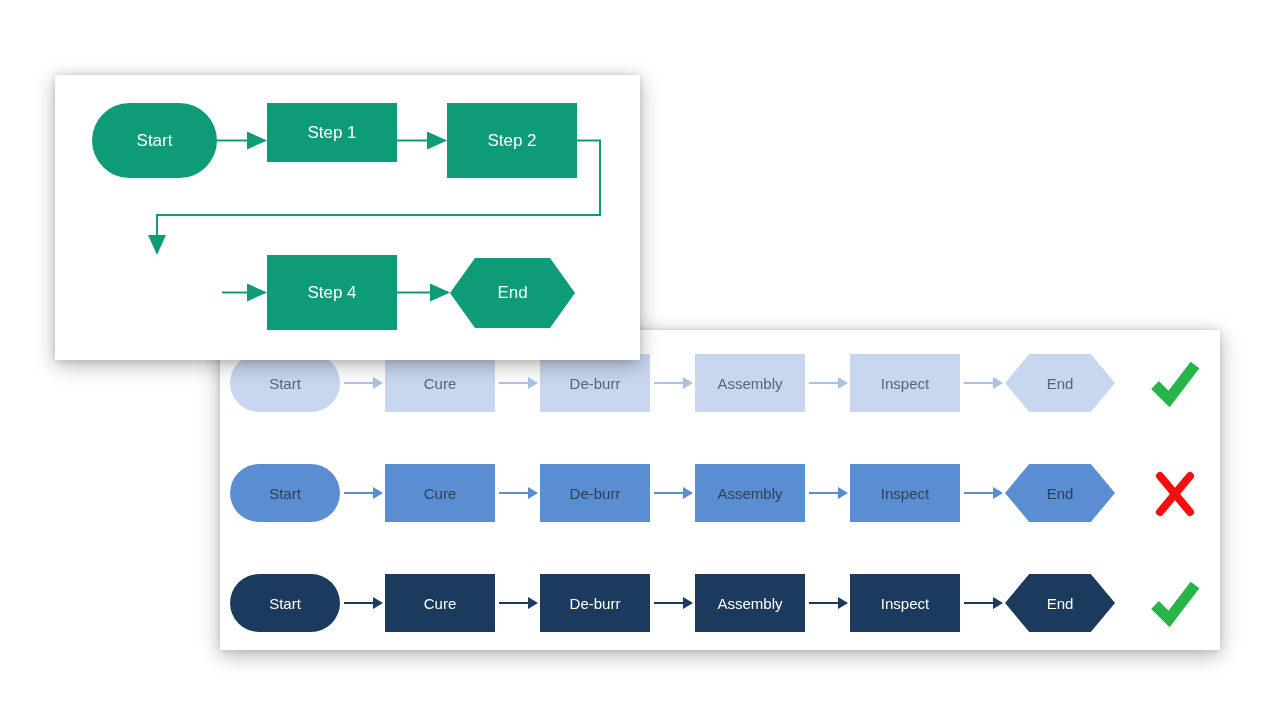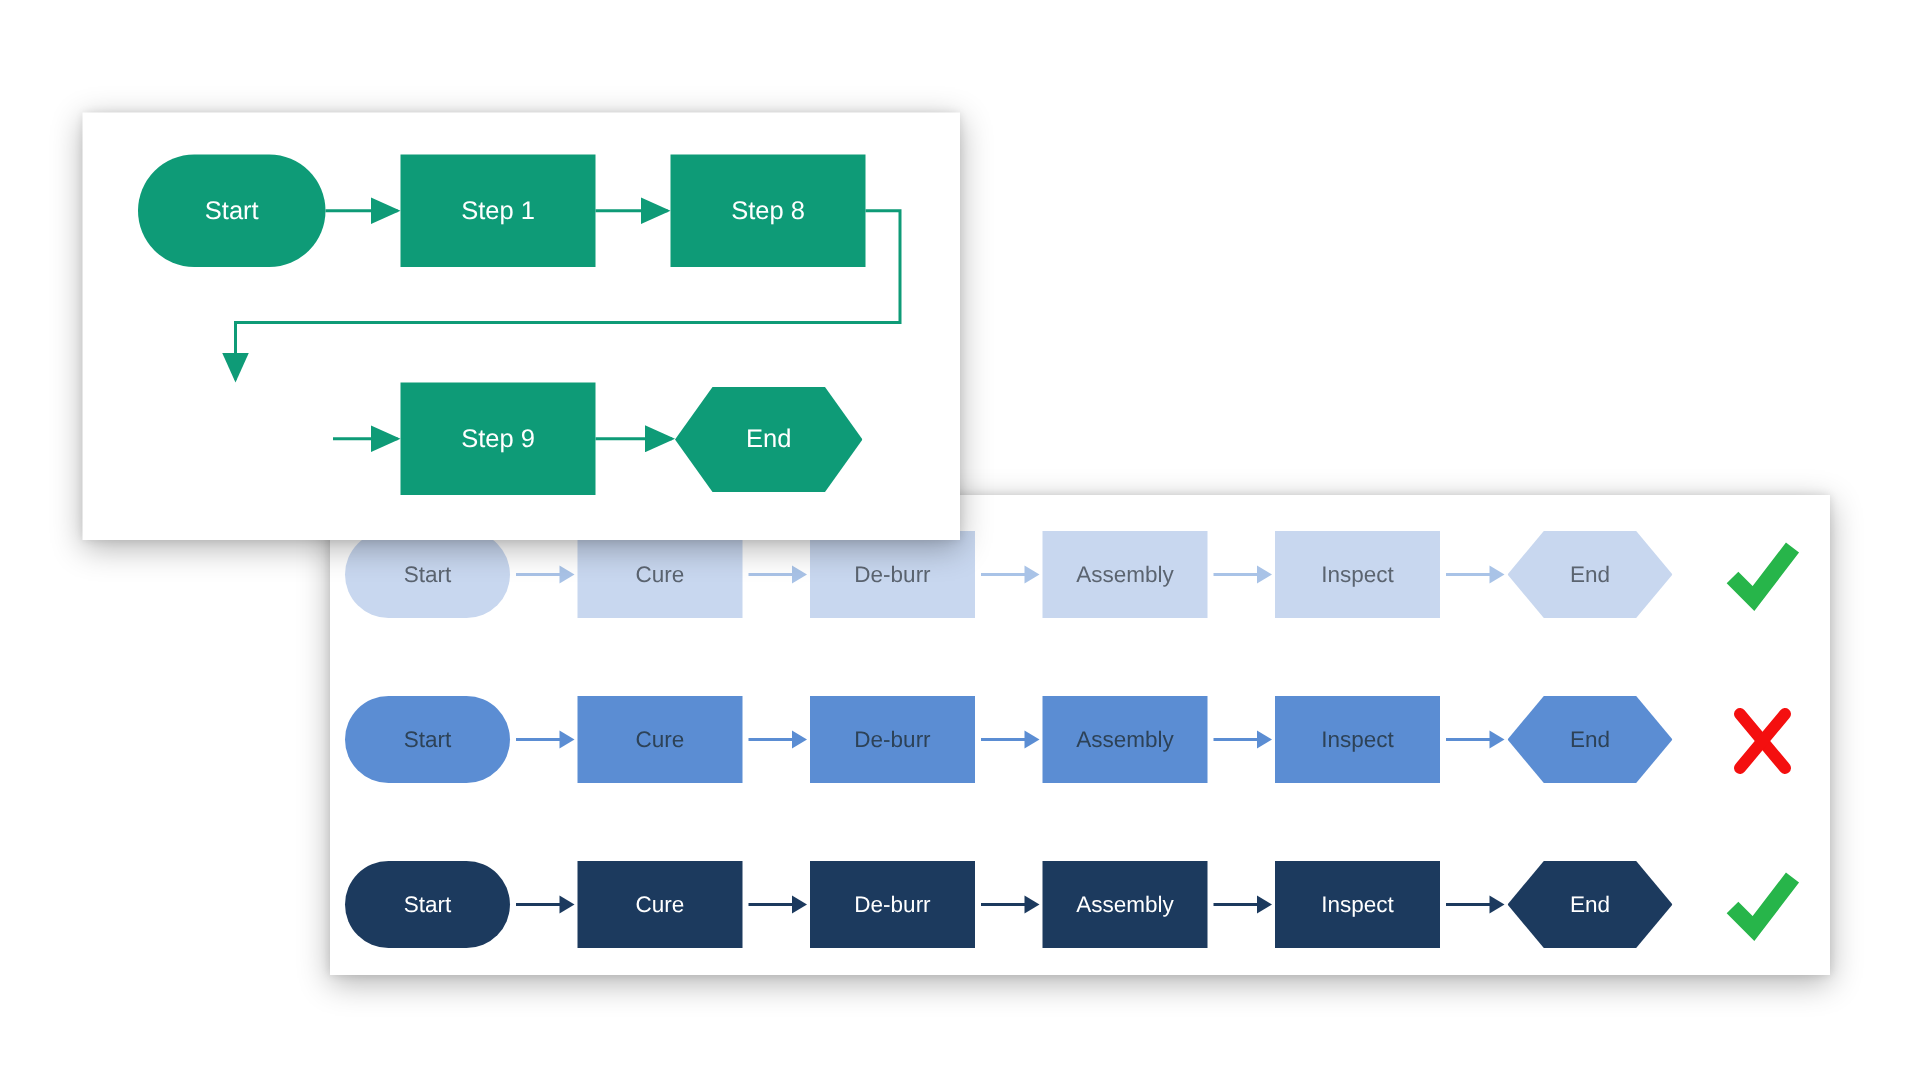--- a/index.html
+++ b/index.html
@@ -20,21 +20,21 @@
 
   
   .g-shape {
     position: absolute;
     background: var(--green);
     color: #ffffff;
     font-size: 17px;
     display: flex; align-items: center; justify-content: center;
   }
   .g-start  { left: 37px;  top: 28px;  width: 125px; height: 75px; border-radius: 37.5px; }
-  .g-step1  { left: 212px; top: 28px;  width: 130px; height: 75px; }
+  .g-step1  { left: 212px; top: 28px;  width: 130px; height: 59px; }
   .g-step2  { left: 392px; top: 28px;  width: 130px; height: 75px; }
   .g-step3  { left: 37px;  top: 180px; width: 130px; height: 75px; }
   .g-step4  { left: 212px; top: 180px; width: 130px; height: 75px; }
   .g-end    { left: 395px; top: 183px; width: 125px; height: 70px;
               clip-path: polygon(0 50%, 20% 0, 80% 0, 100% 50%, 80% 100%, 20% 100%); }
   #top-connectors { position: absolute; left: 0; top: 0; pointer-events: none; }
   #top-connectors polyline, #top-connectors line {
     stroke: var(--green); stroke-width: 2; fill: none;
   }
   #top-connectors marker path { fill: var(--green); }
@@ -96,24 +96,24 @@
     <line x1="167" y1="217.5" x2="210" y2="217.5" marker-end="url(#arrow-g)"></line>
     <line x1="342" y1="217.5" x2="393" y2="217.5" marker-end="url(#arrow-g)"></line>
   </svg>
   <div class="g-shape g-start">
     <span>Start</span>
   </div>
   <div class="g-shape g-step1">
     <span>Step 1</span>
   </div>
   <div class="g-shape g-step2">
-    <span>Step 8</span>
+    <span>Step 2</span>
   </div>
   <div class="g-shape g-step4">
-    <span>Step 9</span>
+    <span>Step 4</span>
   </div>
   <div class="g-shape g-end">
     <span>End</span>
   </div>
 </div>
 
 <div id="bottom-card" class="card">
 
   <div class="flow-row row-1 row-light">
     <div class="b-shape b-stadium">

